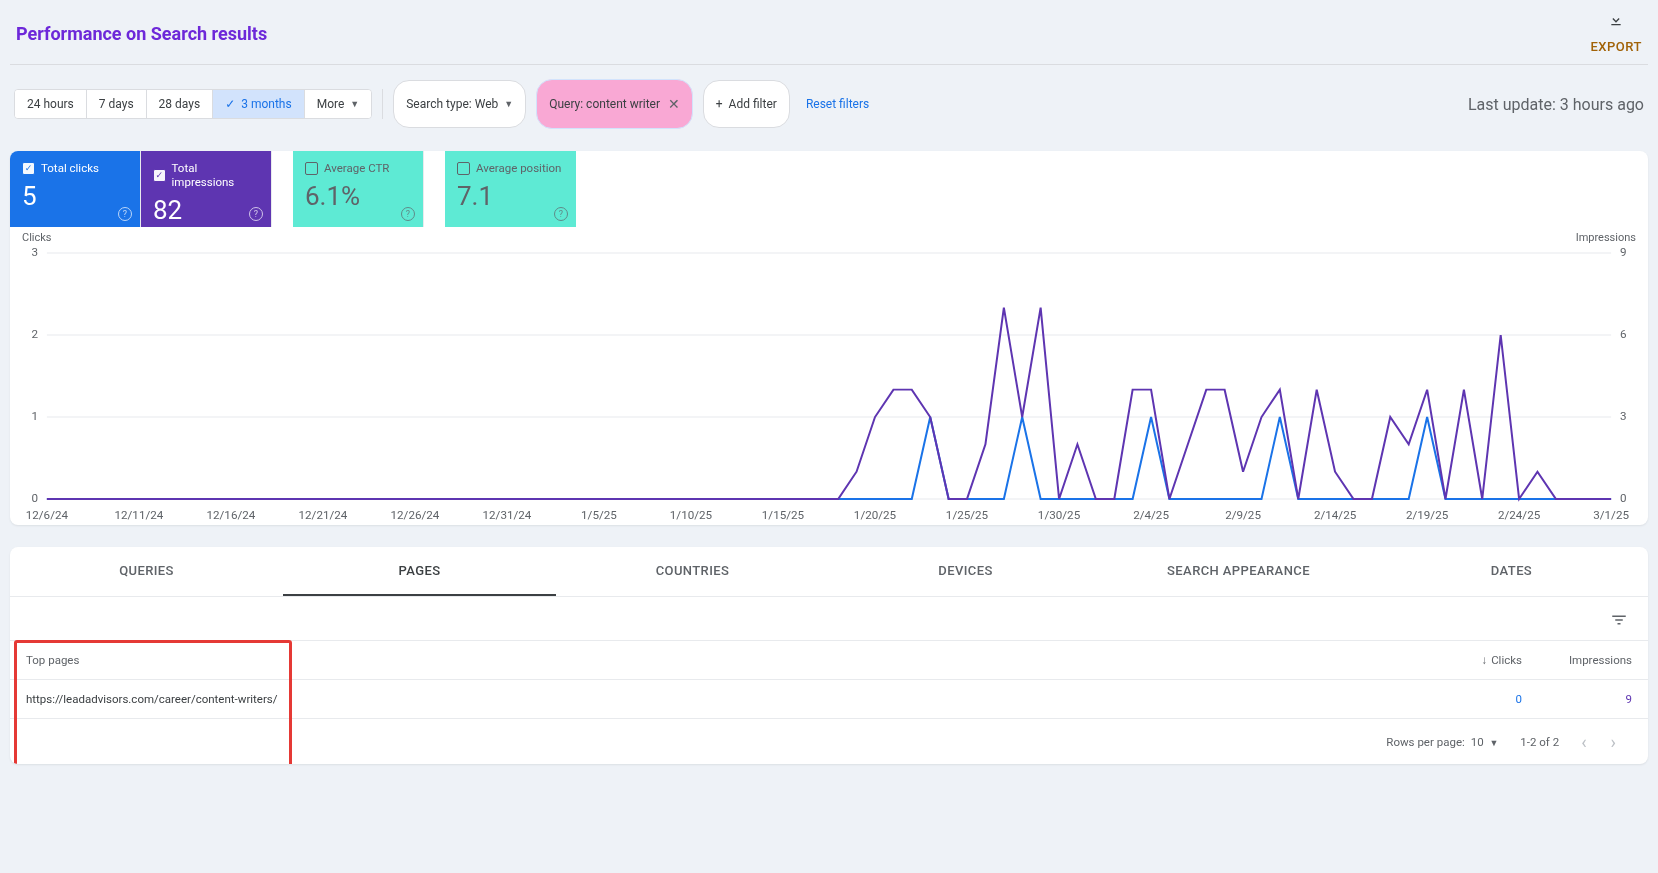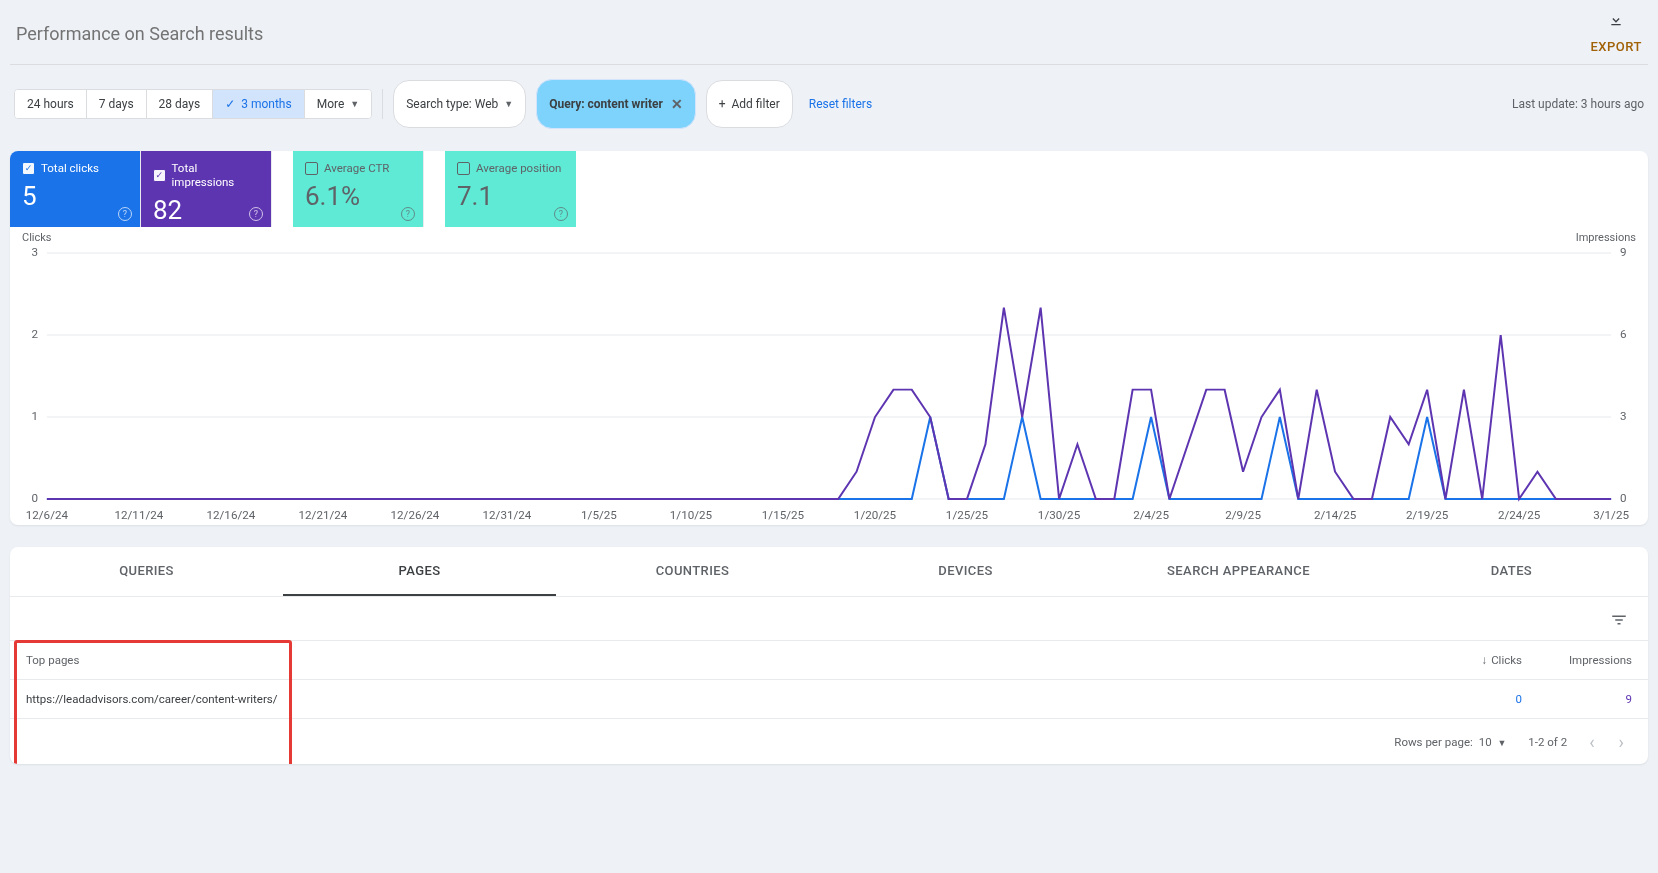--- a/index.html
+++ b/index.html
@@ -1,39 +1,39 @@
 <!DOCTYPE html>
 <html><head>
 <meta charset="utf-8">
 <style>
   * { box-sizing: border-box; margin: 0; padding: 0; }
   body { font-family: 'Google Sans', Roboto, Arial, sans-serif; background: #eef2f7; color: #3c4043; font-size: 13px; }
   .page { padding: 0 10px 20px 10px; }
   
   .header-row { display: flex; align-items: center; justify-content: space-between; padding: 12px 6px 10px 6px; }
-  .page-title { font-size: 18px; font-weight: 400; color: #737373; }
+  .page-title { font-size: 18px; font-weight: 700; color: #6d28d9; }
   .export-btn { display: flex; align-items: center; gap: 8px; font-size: 13px; font-weight: 500; letter-spacing: 0.5px; cursor: pointer; color: #a16207; flex-direction: column; }
   
   .divider { border-top: 1px solid #dadce0; margin-bottom: 14px; }
   
   .filters-row { display: flex; align-items: center; justify-content: space-between; padding: 0 4px; }
   .filters-left { display: flex; align-items: center; gap: 10px; }
   .seg-group { display: flex; border: 1px solid #dadce0; border-radius: 4px; overflow: hidden; background: #fff; }
   .seg-btn { padding: 7px 12px; font-size: 12px; color: #3c4043; border-right: 1px solid #dadce0; cursor: pointer; display: flex; align-items: center; gap: 6px; background: #fff; }
   .seg-btn:last-child { border-right: none; }
   .seg-btn.active { background: #d2e3fc; color: #1a73e8; }
   .seg-btn .check { color: #1a73e8; }
   .seg-btn .tri { font-size: 9px; color: #5f6368; }
   .sep { width: 0; height: 30px; border-left: 1px solid #dadce0; }
   .chip { display: flex; align-items: center; gap: 6px; padding: 16px 12px; border: 1px solid #dadce0; border-radius: 16px; background: #fff; font-size: 12px; color: #3c4043; cursor: pointer; }
-  .chip.query { background: #7dd3fc; border-color: #d2e3fc; font-weight: bold; }
+  .chip.query { background: #f9a8d4; border-color: #d2e3fc; }
   .chip .tri { font-size: 9px; color: #5f6368; }
   .chip .x { font-size: 14px; color: #5f6368; margin-left: 2px; }
   .reset-link { color: #1a73e8; font-size: 12px; margin-left: 6px; cursor: pointer; }
-  .last-update { font-size: 12px; color: #5f6368; }
+  .last-update { font-size: 16px; color: #5f6368; }
   
   .card { background: #fff; border-radius: 8px; margin-top: 22px; box-shadow: 0 1px 2px rgba(60,64,67,0.1); overflow: hidden; }
   
   .metrics-row { display: flex; }
   .metric-tile { position: relative; width: 131px; height: 76px; padding: 10px 12px; border-right: 1px solid #e8eaed; cursor: pointer; }
   .metric-tile:last-child { border-right: none; }
   .metric-tile.clicks-t { background: #1a73e8; color: #fff; }
   .metric-tile.impr-t { background: #5e35b1; color: #fff; }
   .metric-tile.off { background: #5eead4; color: #5f6368; margin-left: 21px; }
   .metric-label { display: flex; align-items: center; gap: 6px; font-size: 11.5px; }
@@ -67,21 +67,21 @@
   .data-table th.r, .data-table td.r { text-align: right; }
   .data-table th .arrow-d { margin-right: 4px; }
   .data-table td.url { color: #3c4043; }
   .data-table td.clicks-c { color: #1a73e8; }
   .data-table td.impr-c { color: #5e35b1; }
   
   .red-box { border: 3px solid #e53935; position: absolute; border-radius: 3px; pointer-events: none; }
   
   .table-area { position: relative; }
   
-  .pager { display: flex; align-items: center; justify-content: flex-end; gap: 22px; padding: 12px 24px; font-size: 11.5px; color: #5f6368; border-top: 1px solid #e8eaed; }
+  .pager { display: flex; align-items: center; justify-content: flex-end; gap: 22px; padding: 12px 32px; font-size: 11.5px; color: #5f6368; border-top: 1px solid #e8eaed; }
   .pager .sel { display: flex; align-items: center; gap: 6px; }
   .pager .nav { display: flex; gap: 24px; }
   .pager .nav span { cursor: pointer; color: #bdc1c6; font-size: 18px; }
 </style>
 </head>
 <body>
 
 <div class="page">
   <div class="header-row">
     <div class="page-title">Performance on Search results</div>

